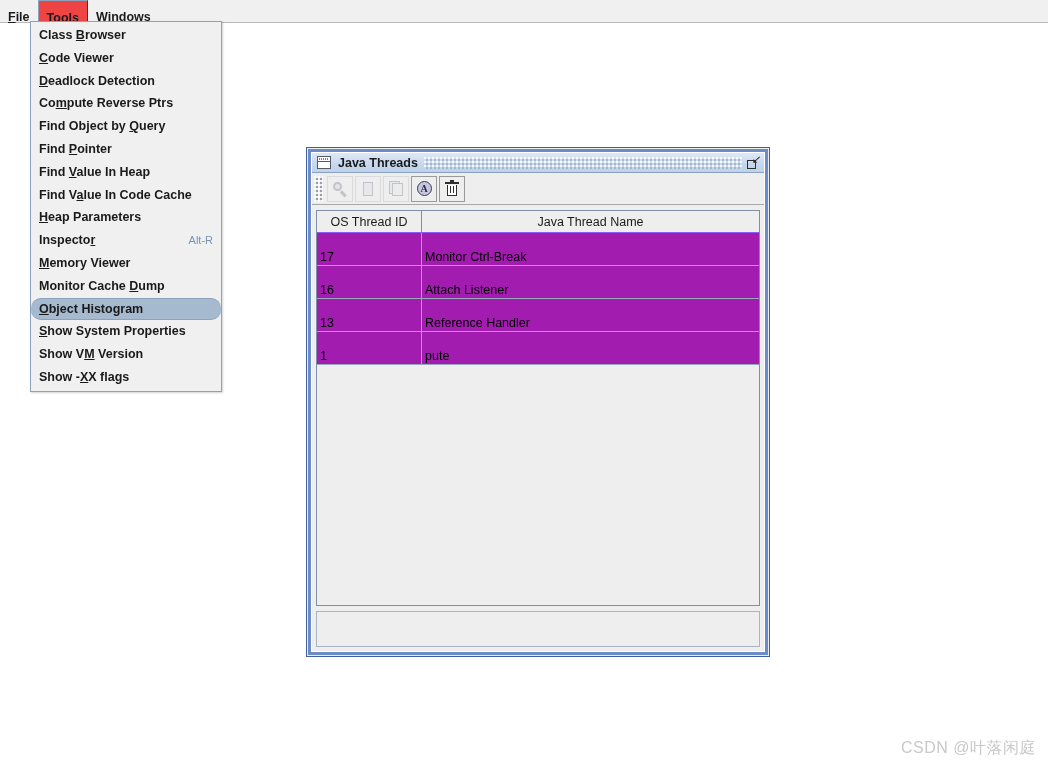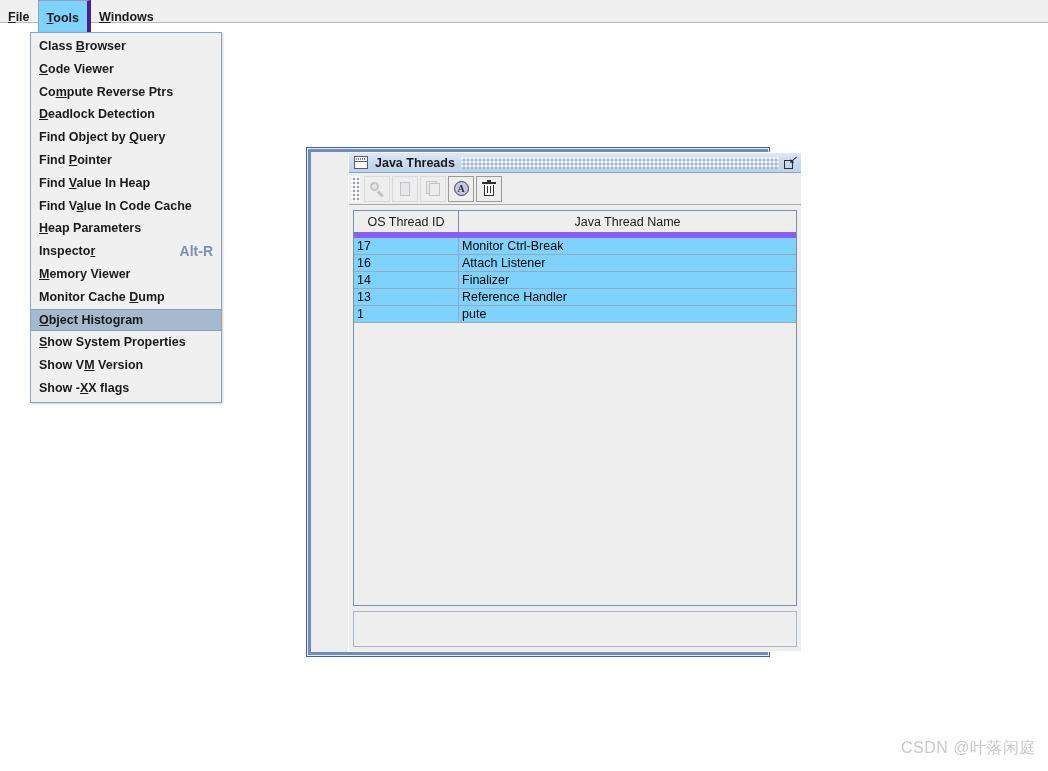--- a/index.html
+++ b/index.html
@@ -35,32 +35,32 @@
     align-items: center;
     padding: 17px 8px;
     font-size: 12.5px;
     font-weight: bold;
     color: #1a1a1a;
     cursor: default;
     height: 100%;
     box-sizing: border-box;
   }
   .menubar-item.selected {
-    background: #7dd3fc;
+    background: #ef4444;
     border-left: 1px solid #8ba2bf;
-    border-right: 4px solid #4c1d95;
+    border-right: 1px solid #4c1d95;
     border-top: 1px solid #8ba2bf;
   }
   .mn { text-decoration: underline; }
 
   
   .dropdown {
     position: absolute;
     left: 30px;
-    top: 32px;
+    top: 21px;
     width: 192px;
     background: #f0f0f0;
     border: 1px solid #8ba2bf;
     box-sizing: border-box;
     padding: 2px 0;
     box-shadow: 1px 1px 2px rgba(0,0,0,0.18);
     z-index: 50;
   }
   .menu-item {
     height: 22.8px;
@@ -71,29 +71,30 @@
     color: #1a1a1a;
     white-space: nowrap;
     position: relative;
     cursor: default;
     box-sizing: border-box;
     display: flex;
     align-items: center;
   }
   .menu-item .label { flex: 1 1 auto; }
   .menu-item .accel {
-    font-size: 14px;
-    font-weight: bold;
+    font-size: 11px;
+    font-weight: normal;
     color: #7a92b5;
     margin-left: 14px;
   }
   .menu-item.highlight {
     background: #a5b9cf;
     border-top: 1px solid #8ba2bf;
     border-bottom: 1px solid #8ba2bf;
+    border-radius: 10px;
   }
 
   
   .jframe {
     position: absolute;
     left: 306px;
     top: 147px;
     width: 464px;
     height: 510px;
     box-sizing: border-box;
@@ -109,21 +110,20 @@
     padding: 0;
     position: relative;
   }
   .jframe-inner2 {
     width: 100%; height: 100%;
     box-sizing: border-box;
     border: 1px solid #ffffff;
     background: #eeeeee;
     display: flex;
     flex-direction: column;
-    margin-left: 37px;
   }
 
   
   .titlebar {
     height: 20px;
     flex: 0 0 auto;
     background: linear-gradient(to bottom, #dfe9f5 0%, #c8d8ee 55%, #bed2ea 100%);
     border-bottom: 1px solid #8ba2bf;
     display: flex;
     align-items: center;
@@ -328,34 +328,34 @@
   table.jt {
     width: 100%;
     border-collapse: collapse;
     table-layout: fixed;
     font-size: 12.5px;
   }
   table.jt th {
     height: 21px;
     background: #eeeeee;
     border-right: 1px solid #7f8fa6;
-    border-bottom: 6px solid #8b5cf6;
+    border-bottom: 1px solid #8b5cf6;
     font-weight: normal;
     font-size: 12.5px;
     color: #1a1a1a;
     text-align: center;
     padding: 0;
   }
   table.jt th:last-child { border-right: none; }
   table.jt td {
     height: 16px;
-    background: #7dd3fc;
+    background: #a21caf;
     border-right: 1px solid #9aa7ba;
     border-bottom: 1px solid #9aa7ba;
-    padding: 0 2px 0 3px;
+    padding: 16px 2px 0 3px;
     font-size: 12.5px;
     color: #000000;
     overflow: hidden;
     white-space: nowrap;
   }
   table.jt td:last-child { border-right: none; }
   .col-id { width: 104px; }
   .table-blank { flex: 1 1 auto; background: #eeeeee; }
 
   
@@ -397,24 +397,24 @@
 
 <div class="dropdown">
 
   <div class="menu-item">
     <span class="label">Class <span class="mn">B</span>rowser</span>
   </div>
   <div class="menu-item">
     <span class="label"><span class="mn">C</span>ode Viewer</span>
   </div>
   <div class="menu-item">
+    <span class="label"><span class="mn">D</span>eadlock Detection</span>
+  </div>
+  <div class="menu-item">
     <span class="label">Co<span class="mn">m</span>pute Reverse Ptrs</span>
-  </div>
-  <div class="menu-item">
-    <span class="label"><span class="mn">D</span>eadlock Detection</span>
   </div>
   <div class="menu-item">
     <span class="label">Find Object by <span class="mn">Q</span>uery</span>
   </div>
   <div class="menu-item">
     <span class="label">Find <span class="mn">P</span>ointer</span>
   </div>
   <div class="menu-item">
     <span class="label">Find <span class="mn">V</span>alue In Heap</span>
   </div>
@@ -507,24 +507,20 @@
         <tbody>
           <tr>
             <td class="col-id">17</td>
             <td>Monitor Ctrl-Break</td>
           </tr>
           <tr>
             <td class="col-id">16</td>
             <td>Attach Listener</td>
           </tr>
           <tr>
-            <td class="col-id">14</td>
-            <td>Finalizer</td>
-          </tr>
-          <tr>
             <td class="col-id">13</td>
             <td>Reference Handler</td>
           </tr>
           <tr>
             <td class="col-id">1</td>
             <td>pute</td>
           </tr>
         </tbody>
       </table>
       <div class="table-blank"></div>

